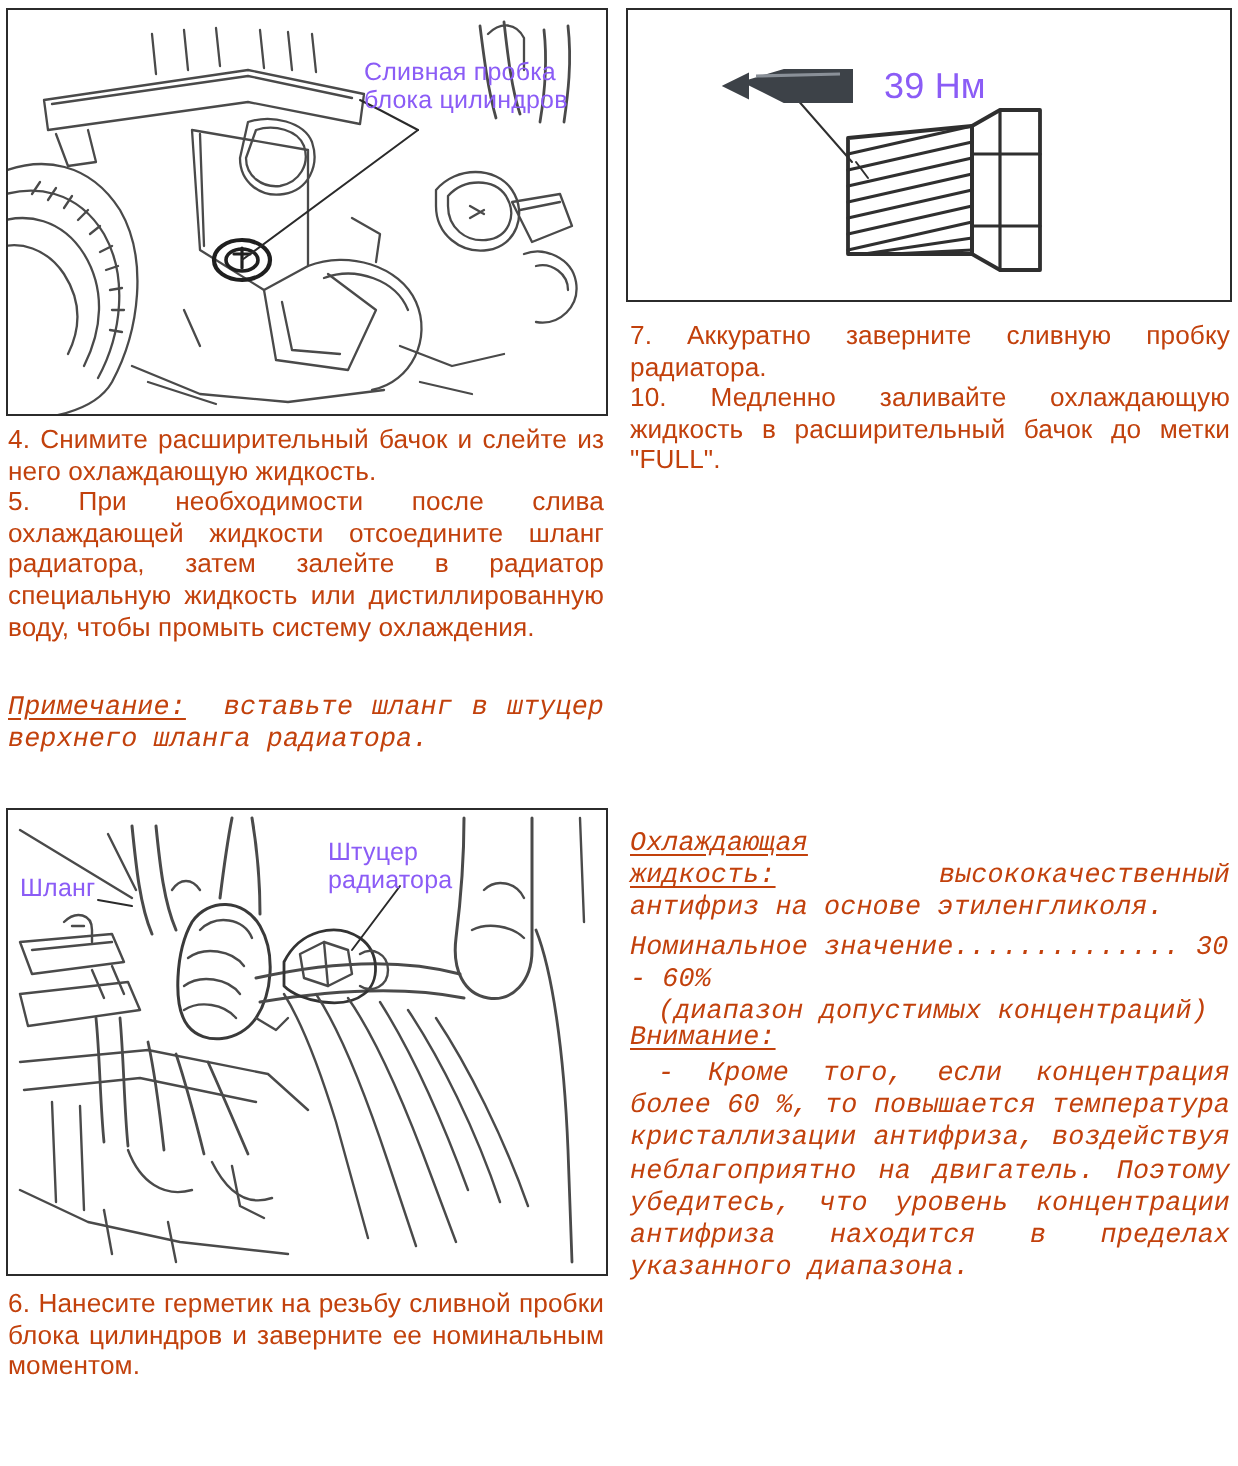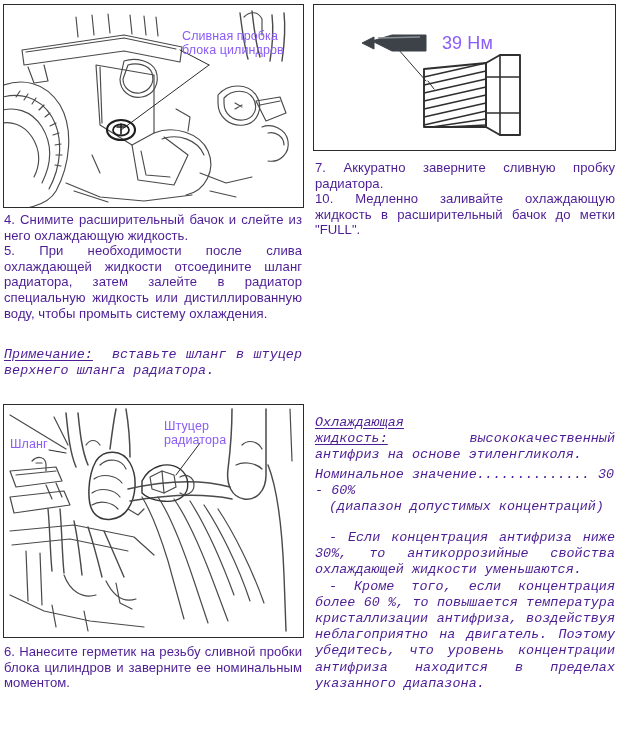--- a/index.html
+++ b/index.html
@@ -48,21 +48,21 @@
   .lbl-torque    { left: 128px; top: 28px; font-size: 18px; }
   .lbl-hose      { left: 6px;   top: 32px; }
   .lbl-spigot    { left: 160px; top: 14px; }
 
   
   .txt {
     position: absolute;
     font-family: "Liberation Sans", sans-serif;
     font-size: 13.1px;
     line-height: 15.6px;
-    color: #4c1d95;
+    color: #c2410c;
     text-align: justify;
     text-justify: inter-word;
     letter-spacing: 0.05px;
   }
   .txt p { margin: 0; }
   .txt p + p { margin-top: 0px; }
   .txt p.last { text-align: left; }
 
   .ital {
     font-family: Liberation Mono, monospace;
@@ -302,19 +302,21 @@
 
   <div class="txt ital block-right-2">
     <p><span class="u">Охлаждающая жидкость:</span>&nbsp;&nbsp;<span>высококачественный антифриз на основе этиленгликоля.</span></p>
   </div>
 
   <div class="txt ital block-right-3">
     <p class="last"><span>Номинальное значение</span><span class="dotline">..............</span>&nbsp;<span>30 - 60%</span></p>
     <p class="last indent">(диапазон допустимых концентраций)</p>
   </div>
 
+  <div class="txt ital block-right-4">
+    <p class="last"><span class="u">Внимание:</span></p>
+  </div>
 
   <div class="txt ital block-right-5">
-    <p class="indent">- Если концентрация антифриза ниже 30%, то антикоррозийные свойства охлаждающей жидкости уменьшаются.</p>
     <p class="indent">- Кроме того, если концентрация более 60 %, то повышается температура кристаллизации антифриза, воздействуя неблагоприятно на двигатель. Поэтому убедитесь, что уровень концентрации антифриза находится в пределах указанного диапазона.</p>
   </div>
 
 </div>
 
 </body></html>

